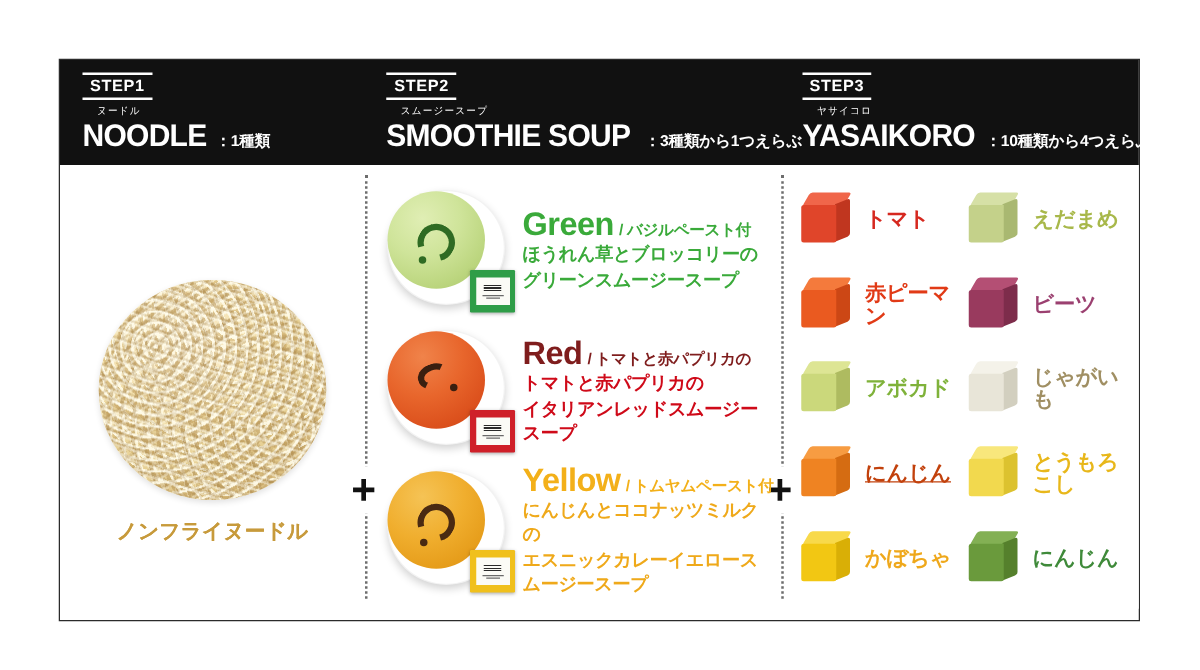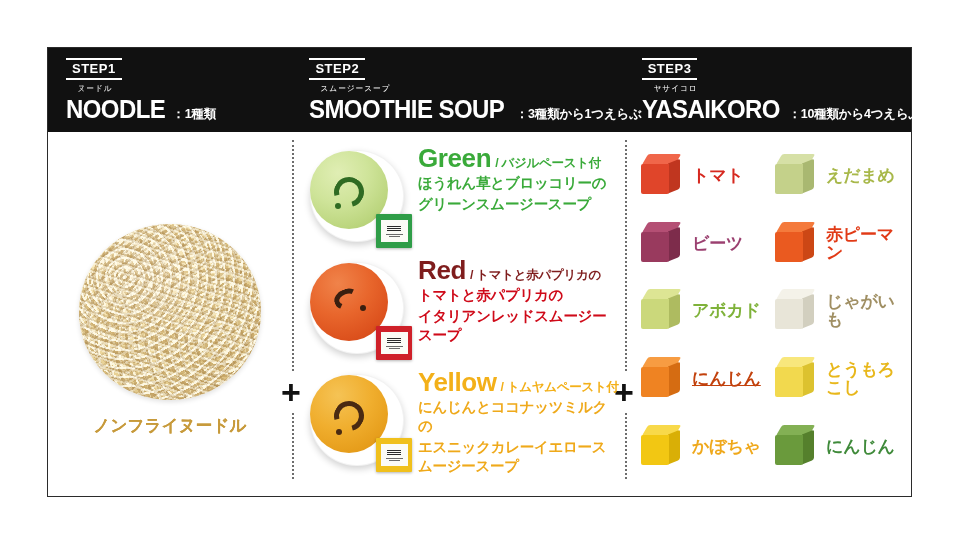--- a/index.html
+++ b/index.html
@@ -165,21 +165,21 @@
     letter-spacing: 0.2px;
     text-shadow: 0 0 0.4px #c79a3b;
   }
 
   
   .soup-row {
     position: absolute;
     left: 10px; right: 6px;
     height: 112px;
     display: flex;
-    align-items: flex-start;
+    align-items: center;
   }
   .soup-row.r1 { top: 12px; }
   .soup-row.r2 { top: 124px; }
   .soup-row.r3 { top: 236px; }
 
   .bowl-wrap { position: relative; width: 112px; height: 108px; flex: none; }
   .bowl {
     position: absolute; left: 8px; top: 6px;
     width: 94px; height: 92px; border-radius: 50%;
     background: #ffffff;
@@ -461,38 +461,38 @@
                   <div class="top"></div>
                   <div class="side"></div>
                   <div class="front"></div>
                 </div>
             </div>
             <span class="veg-label c-edamame">えだまめ</span>
           </div>
 
           <div class="veg-item">
             <div class="cube-wrap">
+              <div class="cube v-pepper">
+                  <div class="top"></div>
+                  <div class="side"></div>
+                  <div class="front"></div>
+                </div>
+            </div>
+            <span class="veg-label c-pepper">赤ピーマン</span>
+          </div>
+
+          <div class="veg-item">
+            <div class="cube-wrap">
               <div class="cube v-beets">
                   <div class="top"></div>
                   <div class="side"></div>
                   <div class="front"></div>
                 </div>
             </div>
             <span class="veg-label c-beets">ビーツ</span>
-          </div>
-
-          <div class="veg-item">
-            <div class="cube-wrap">
-              <div class="cube v-pepper">
-                  <div class="top"></div>
-                  <div class="side"></div>
-                  <div class="front"></div>
-                </div>
-            </div>
-            <span class="veg-label c-pepper">赤ピーマン</span>
           </div>
 
           <div class="veg-item">
             <div class="cube-wrap">
               <div class="cube v-avocado">
                   <div class="top"></div>
                   <div class="side"></div>
                   <div class="front"></div>
                 </div>
             </div>

